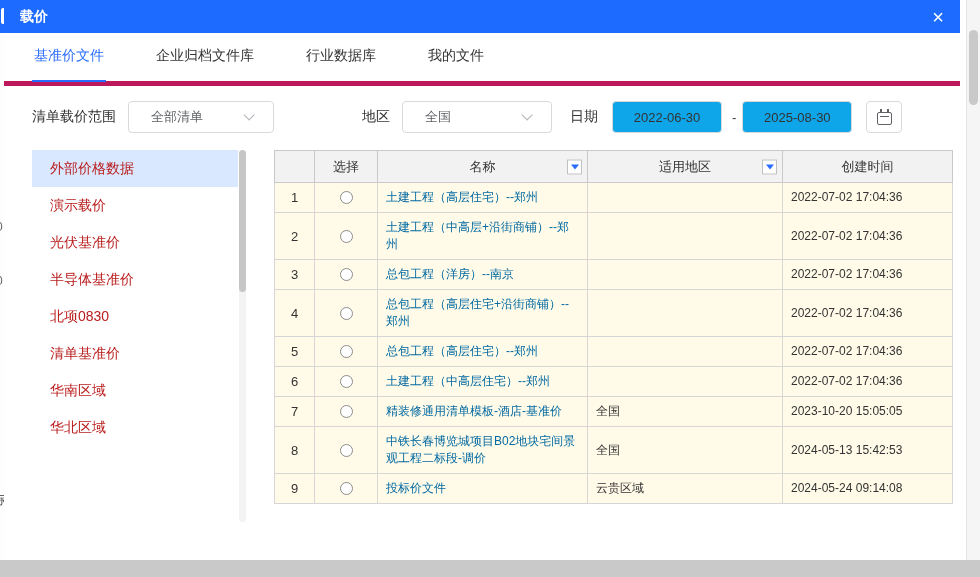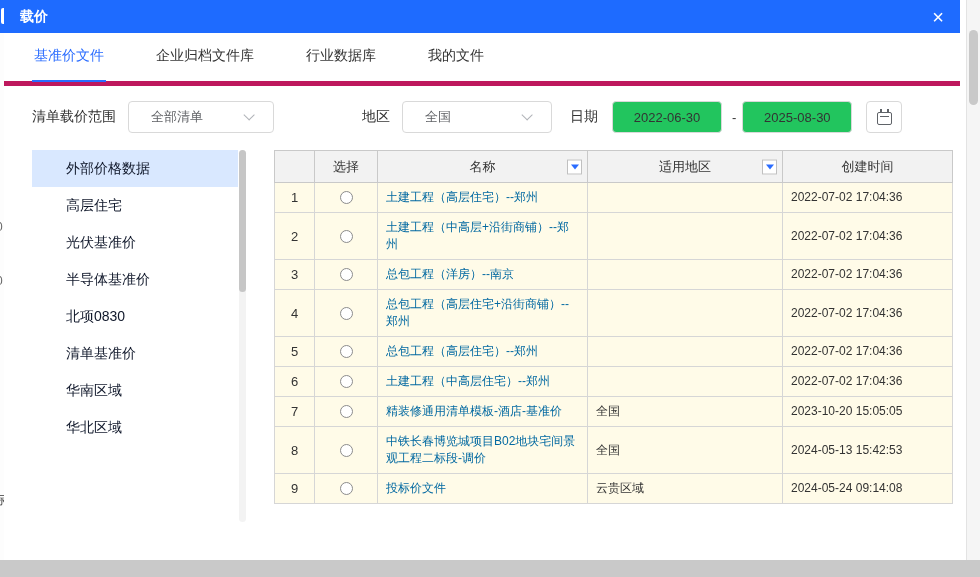--- a/index.html
+++ b/index.html
@@ -36,33 +36,33 @@
   
   .filter-row { display:flex; align-items:center; margin:14px 26px 0 28px; height:34px; }
   .f-label { font-size:14px; color:#333; white-space:nowrap; }
   .select { display:flex; align-items:center; justify-content:space-between; height:32px; border:1px solid #d9d9d9; border-radius:4px; padding:0 22px; margin-left:12px; background:#fff; cursor:pointer; }
   .select.scope { width:146px; }
   .select.region { width:150px; }
   .select .val { font-size:13px; color:#606266; }
   .chevron { width:8px; height:8px; border-right:1.5px solid #b0b3b8; border-bottom:1.5px solid #b0b3b8; transform:rotate(45deg) translateY(-3px); }
   .ml-region { margin-left:88px; }
   .ml-date { margin-left:18px; }
-  .date-input { width:110px; height:32px; border:1px solid #d9d9d9; border-radius:4px; margin-left:14px; display:flex; align-items:center; justify-content:center; font-size:13px; color:#333; background:#22c55e; cursor:text; }
+  .date-input { width:110px; height:32px; border:1px solid #d9d9d9; border-radius:4px; margin-left:14px; display:flex; align-items:center; justify-content:center; font-size:13px; color:#333; background:#0ea5e9; cursor:text; }
   .date-sep { margin:0 6px 0 10px; color:#333; font-size:13px; }
   .date-input.end { margin-left:0; }
   .cal-btn { width:36px; height:32px; border:1px solid #d9d9d9; border-radius:4px; margin-left:14px; display:flex; align-items:center; justify-content:center; background:#fff; cursor:pointer; }
   .calendar-icon { position:relative; width:15px; height:13px; border:1.5px solid #5f6368; border-radius:2px; margin-top:3px; }
   .calendar-icon::before { content:""; position:absolute; left:2px; right:2px; top:2.5px; border-top:1.5px solid #5f6368; }
   .calendar-icon::after { content:""; position:absolute; top:-4px; left:2px; width:2px; height:4px; background:#5f6368; box-shadow:7px 0 0 #5f6368; }
 
   
   .content { display:flex; margin:16px 26px 0 28px; }
   .sidebar { position:relative; width:216px; flex:none; }
   .sidebar-list { width:206px; }
-  .sidebar-item { height:37px; line-height:37px; padding-left:34px; font-size:14px; color:#0f172a; cursor:pointer; white-space:nowrap; overflow:hidden; }
+  .sidebar-item { height:37px; line-height:37px; padding-left:18px; font-size:14px; color:#b91c1c; cursor:pointer; white-space:nowrap; overflow:hidden; }
   .sidebar-item.selected { background:#d9e8ff; }
   .sidebar-scrollbar { position:absolute; right:2px; top:0; width:7px; height:372px; background:#f3f3f3; border-radius:4px; }
   .sidebar-scroll-thumb { position:absolute; top:0; left:0; width:7px; height:142px; background:#c6c6c6; border-radius:4px; }
 
   .table-wrap { margin-left:26px; }
   table { border-collapse:collapse; table-layout:fixed; width:678px; }
   th { background:#f2f2f2; border:1px solid #c9c9c9; height:32px; font-size:13px; font-weight:normal; color:#333; text-align:center; position:relative; }
   td { border:1px solid #d6d6d6; background:#fffbe8; font-size:12px; color:#333; padding:6px 8px; line-height:17px; vertical-align:middle; word-break:break-all; }
   td.idx { text-align:center; padding:6px 2px; font-size:13px; }
   td.sel { text-align:center; }
@@ -116,21 +116,21 @@
       <div class="cal-btn">
         <span class="calendar-icon"></span>
       </div>
     </div>
 
     <div class="content">
 
       <div class="sidebar">
         <div class="sidebar-list">
             <div class="sidebar-item selected">外部价格数据</div>
-            <div class="sidebar-item">高层住宅</div>
+            <div class="sidebar-item">演示载价</div>
             <div class="sidebar-item">光伏基准价</div>
             <div class="sidebar-item">半导体基准价</div>
             <div class="sidebar-item">北项0830</div>
             <div class="sidebar-item">清单基准价</div>
             <div class="sidebar-item">华南区域</div>
             <div class="sidebar-item">华北区域</div>
           </div>
         <div class="sidebar-scrollbar">
           <div class="sidebar-scroll-thumb"></div>
         </div>

